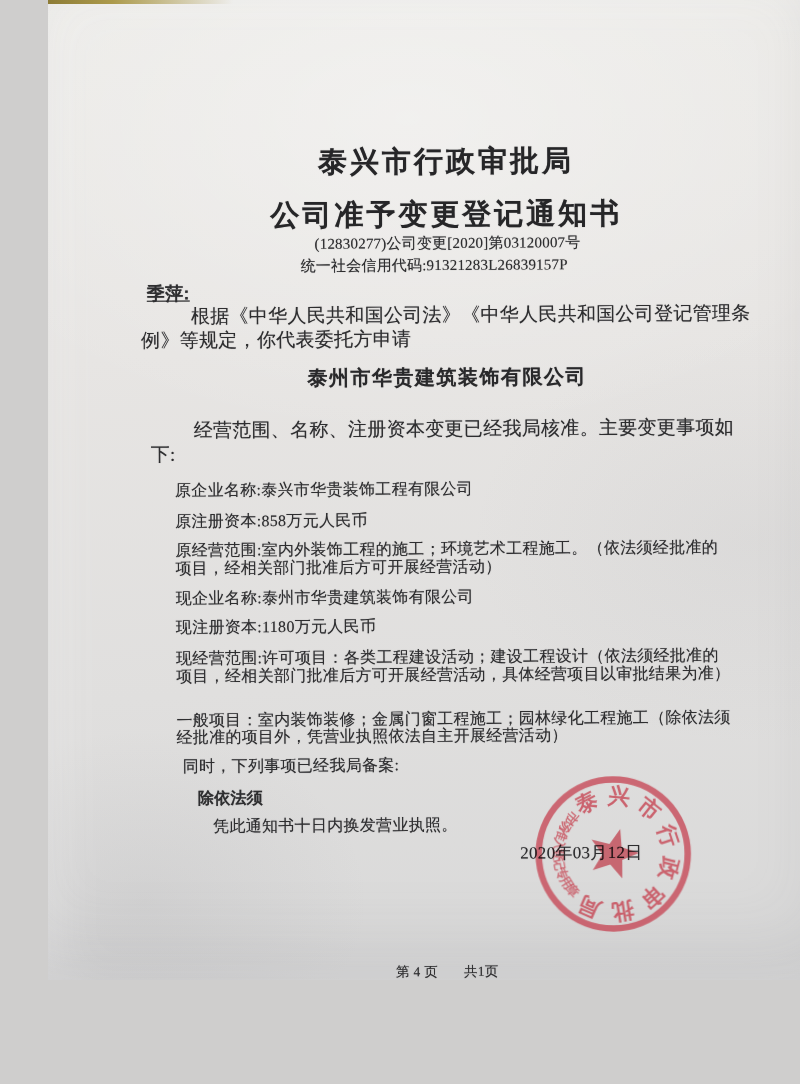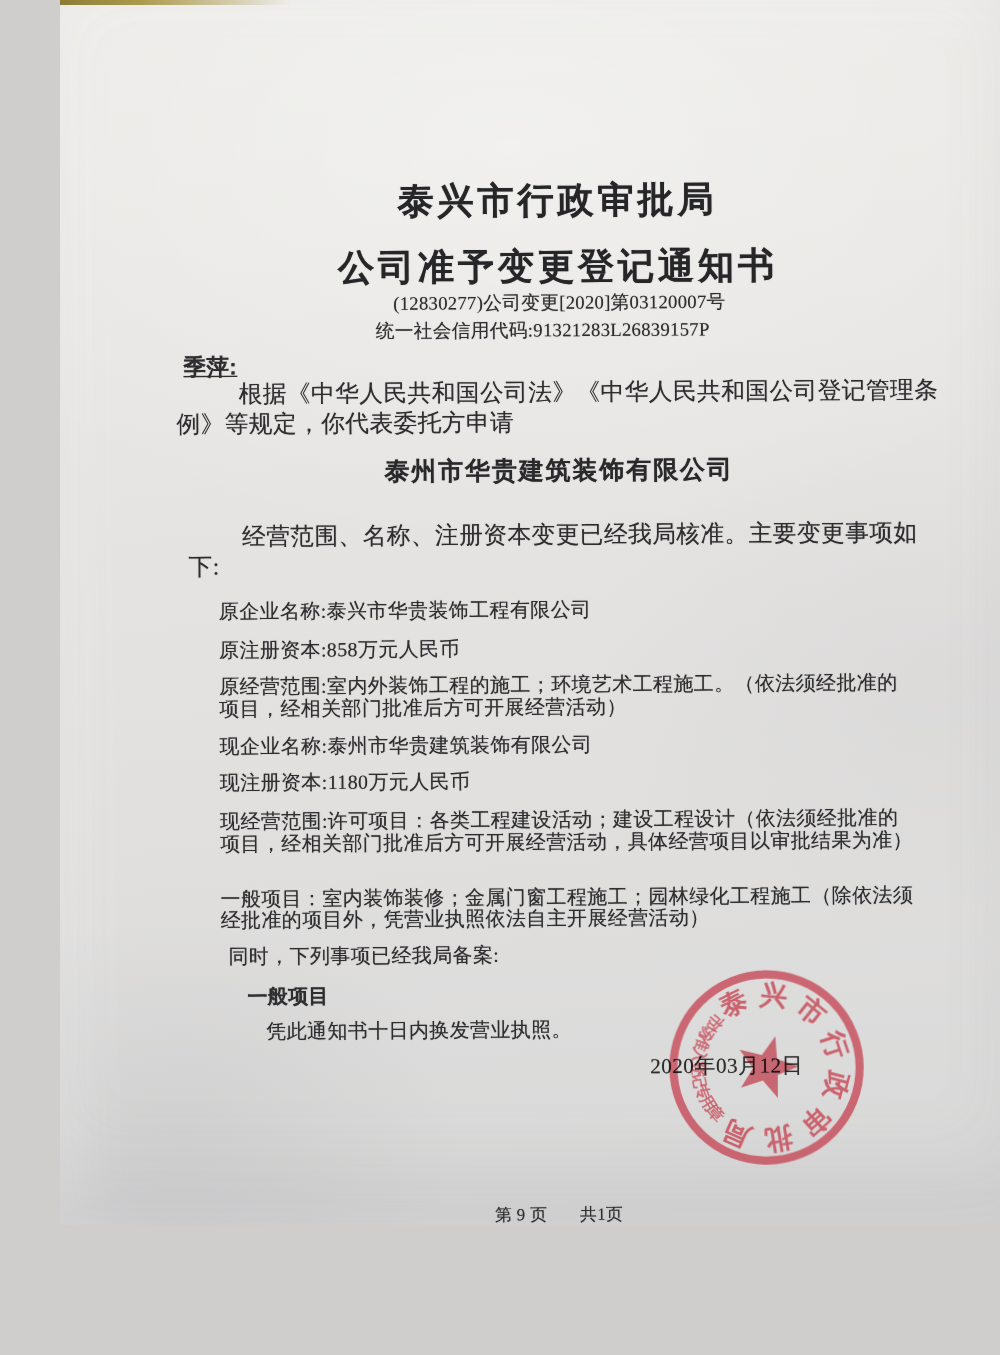--- a/index.html
+++ b/index.html
@@ -59,21 +59,21 @@
     <div class="ln" style="left:127px;top:539px;">原经营范围:室内外装饰工程的施工；环境艺术工程施工。（依法须经批准的</div>
     <div class="ln" style="left:127px;top:557px;">项目，经相关部门批准后方可开展经营活动）</div>
     <div class="ln" style="left:127px;top:587px;">现企业名称:泰州市华贵建筑装饰有限公司</div>
     <div class="ln" style="left:127px;top:616px;">现注册资本:1180万元人民币</div>
     <div class="ln" style="left:127px;top:647px;">现经营范围:许可项目：各类工程建设活动；建设工程设计（依法须经批准的</div>
     <div class="ln" style="left:127px;top:665px;">项目，经相关部门批准后方可开展经营活动，具体经营项目以审批结果为准）</div>
     <div class="ln" style="left:127px;top:709px;">一般项目：室内装饰装修；金属门窗工程施工；园林绿化工程施工（除依法须</div>
     <div class="ln" style="left:127px;top:726px;">经批准的项目外，凭营业执照依法自主开展经营活动）</div>
 
     <div class="ln" style="left:133px;top:755px;">同时，下列事项已经我局备案:</div>
-    <div class="ln hei" style="left:148px;top:787px;font-size:16px;">一般项目</div>
+    <div class="ln hei" style="left:148px;top:787px;font-size:16px;">除依法须</div>
     <div class="ln" style="left:163px;top:815px;">凭此通知书十日内换发营业执照。</div>
 
     <div class="ln" style="left:470px;top:844px;font-size:17px;">2020年03月12日</div>
 
     <div id="seal">
       <svg id="seal-svg" viewBox="-82 -82 164 164" width="164" height="164">
         <circle cx="0" cy="0" r="74.5" fill="none" stroke="#c64250" stroke-width="6.5" opacity="0.82"></circle>
         <g transform="rotate(16)" opacity="0.8">
           <path d="M 0,-26 L 6.3,-8.7 L 24.7,-8.0 L 10.3,3.3 L 15.3,21.0 L 0,10.8 L -15.3,21.0 L -10.3,3.3 L -24.7,-8.0 L -6.3,-8.7 Z" fill="#bf3d4b"></path>
         </g>
@@ -92,18 +92,18 @@
           <text transform="translate(-55.0,-0.0) rotate(90.0)" text-anchor="middle" dominant-baseline="central" font-size="12.5" fill="#c64250" opacity="0.78">登</text>
           <text transform="translate(-54.1,10.0) rotate(79.5)" text-anchor="middle" dominant-baseline="central" font-size="12.5" fill="#c64250" opacity="0.78">记</text>
           <text transform="translate(-51.3,19.7) rotate(69.0)" text-anchor="middle" dominant-baseline="central" font-size="12.5" fill="#c64250" opacity="0.78">专</text>
           <text transform="translate(-46.9,28.7) rotate(58.5)" text-anchor="middle" dominant-baseline="central" font-size="12.5" fill="#c64250" opacity="0.78">用</text>
           <text transform="translate(-40.9,36.8) rotate(48.0)" text-anchor="middle" dominant-baseline="central" font-size="12.5" fill="#c64250" opacity="0.78">章</text>
         </svg>
     </div>
 
     <div class="ln" style="left:345px;top:962px;">
       <div id="footer-row">
-        <span>第 9 页</span>
+        <span>第 4 页</span>
         <span>共1页</span>
       </div>
     </div>
   </div>
 </div>
 
 </body></html>

